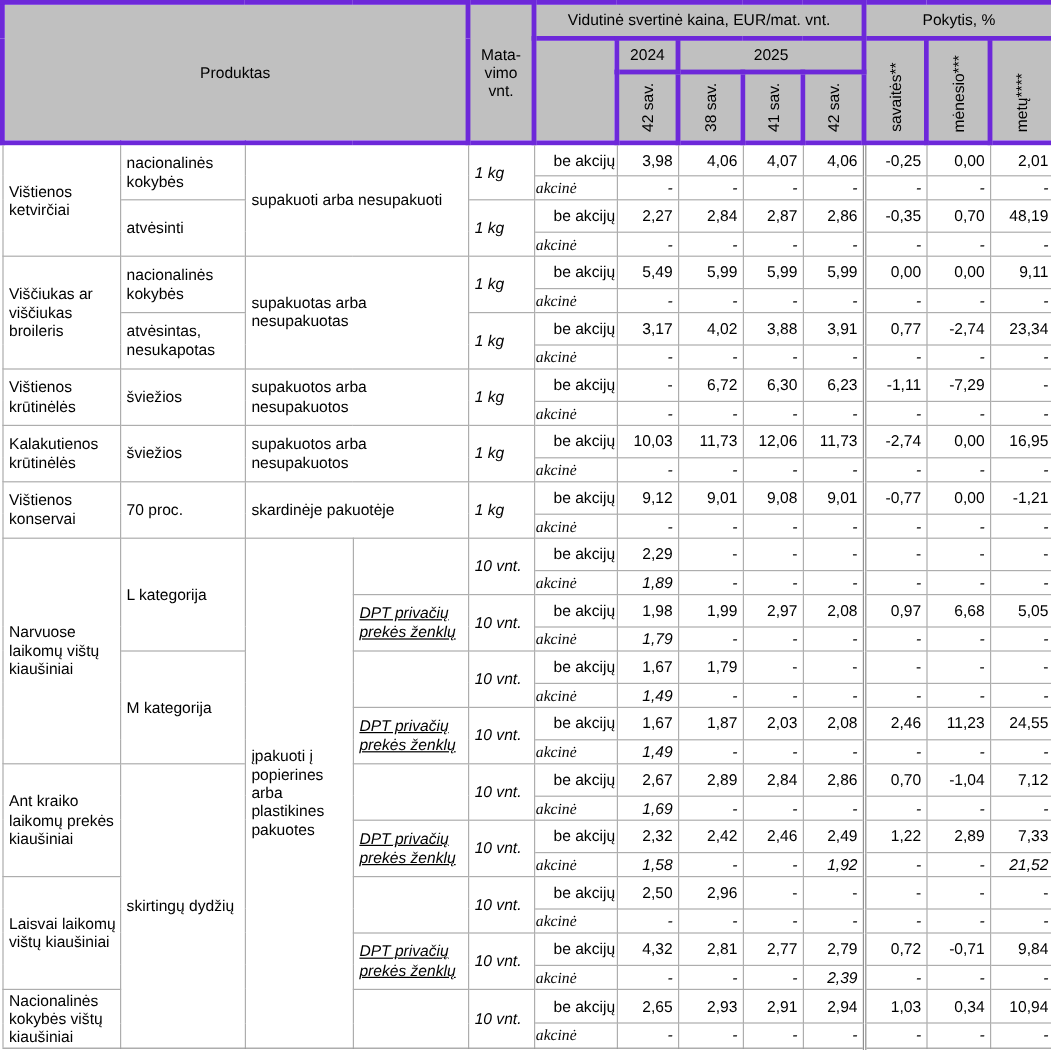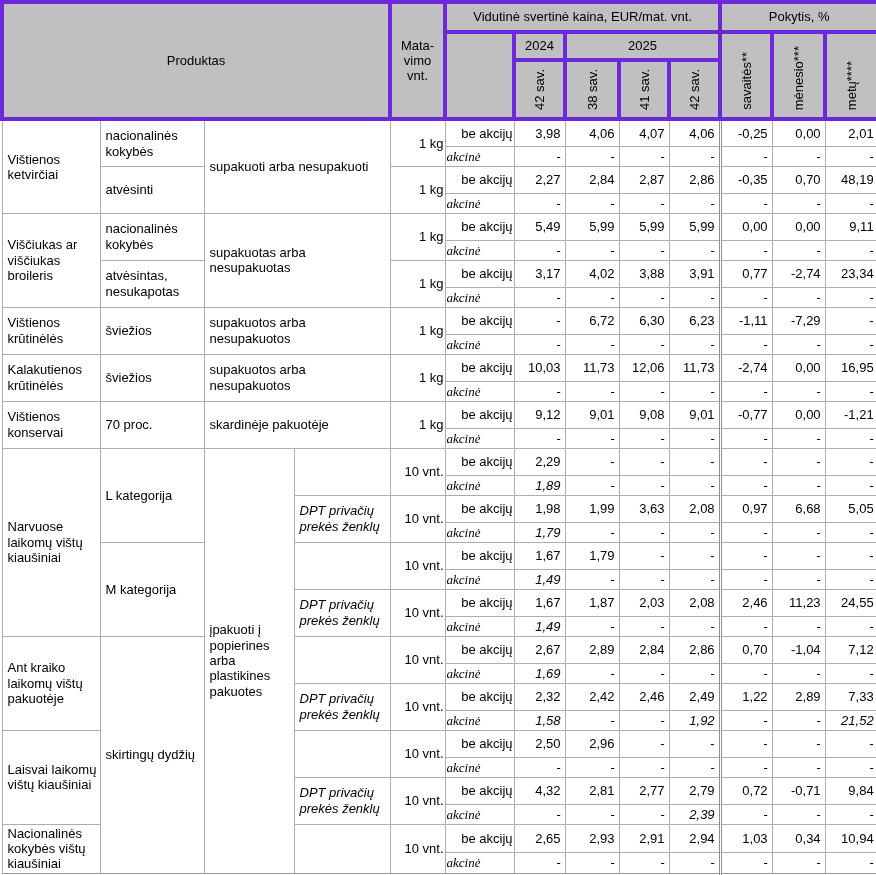--- a/index.html
+++ b/index.html
@@ -16,24 +16,24 @@
   th.rot span { display:inline-block; writing-mode:vertical-rl;
                 transform:rotate(180deg); white-space:nowrap;
                 line-height:1; padding:2px 0 5px 0; }
   
   tr.be { height:27px; }
   tr.ak { height:20px; }
   tr.ak td { font-style:italic; }
   tr.gt td { border-top:1px solid #6e6e6e; }
   td.prod, td.sub, td.desc { text-align:left; vertical-align:middle;
                              padding:1px 3px 1px 5px; }
-  td.unit { text-align:right; vertical-align:middle; padding-left:5px; }
+  td.unit { text-align:left; vertical-align:middle; padding-left:5px;font-style:italic; }
   td.bel  { text-align:right; padding-left:3px; vertical-align:middle; }
   td.akl  { text-align:left; vertical-align:middle; padding-right:8px;font-family:Liberation Serif, serif; }
-  td.dpt  { font-style:italic; }
+  td.dpt  { font-style:italic;text-decoration:underline; }
   tbody td.num { text-align:right; padding-right:4px; vertical-align:middle; }
   tbody td.c4 { border-left:3px double #8f8f8f; }
 </style>
 </head>
 <body>
 
 <table>
   <colgroup>
     <col style="width:98px">
       <col style="width:104px">
@@ -266,21 +266,21 @@
         <td class="num c4">-</td>
         <td class="num c5">-</td>
         <td class="num c6">-</td>
       </tr>
     <tr class="be">
       <td class="sub dpt" rowspan="2">DPT privačių prekės ženklų</td>
       <td class="unit" rowspan="2">10 vnt.</td>
       <td class="bel">be akcijų</td>
     <td class="num c0">1,98</td>
         <td class="num c1">1,99</td>
-        <td class="num c2">3,63</td>
+        <td class="num c2">2,97</td>
         <td class="num c3">2,08</td>
         <td class="num c4">0,97</td>
         <td class="num c5">6,68</td>
         <td class="num c6">5,05</td>
       </tr>
     <tr class="ak">
       <td class="akl">akcinė</td>
     <td class="num c0">1,79</td>
         <td class="num c1">-</td>
         <td class="num c2">-</td>
@@ -329,21 +329,21 @@
     <td class="num c0">1,49</td>
         <td class="num c1">-</td>
         <td class="num c2">-</td>
         <td class="num c3">-</td>
         <td class="num c4">-</td>
         <td class="num c5">-</td>
         <td class="num c6">-</td>
       </tr>
 
     <tr class="be gt">
-      <td class="prod" rowspan="4">Ant kraiko laikomų vištų pakuotėje</td>
+      <td class="prod" rowspan="4">Ant kraiko laikomų prekės kiaušiniai</td>
       <td class="sub" rowspan="10">skirtingų dydžių</td>
       <td class="sub" rowspan="2"></td>
       <td class="unit" rowspan="2">10 vnt.</td>
       <td class="bel">be akcijų</td>
     <td class="num c0">2,67</td>
         <td class="num c1">2,89</td>
         <td class="num c2">2,84</td>
         <td class="num c3">2,86</td>
         <td class="num c4">0,70</td>
         <td class="num c5">-1,04</td>

